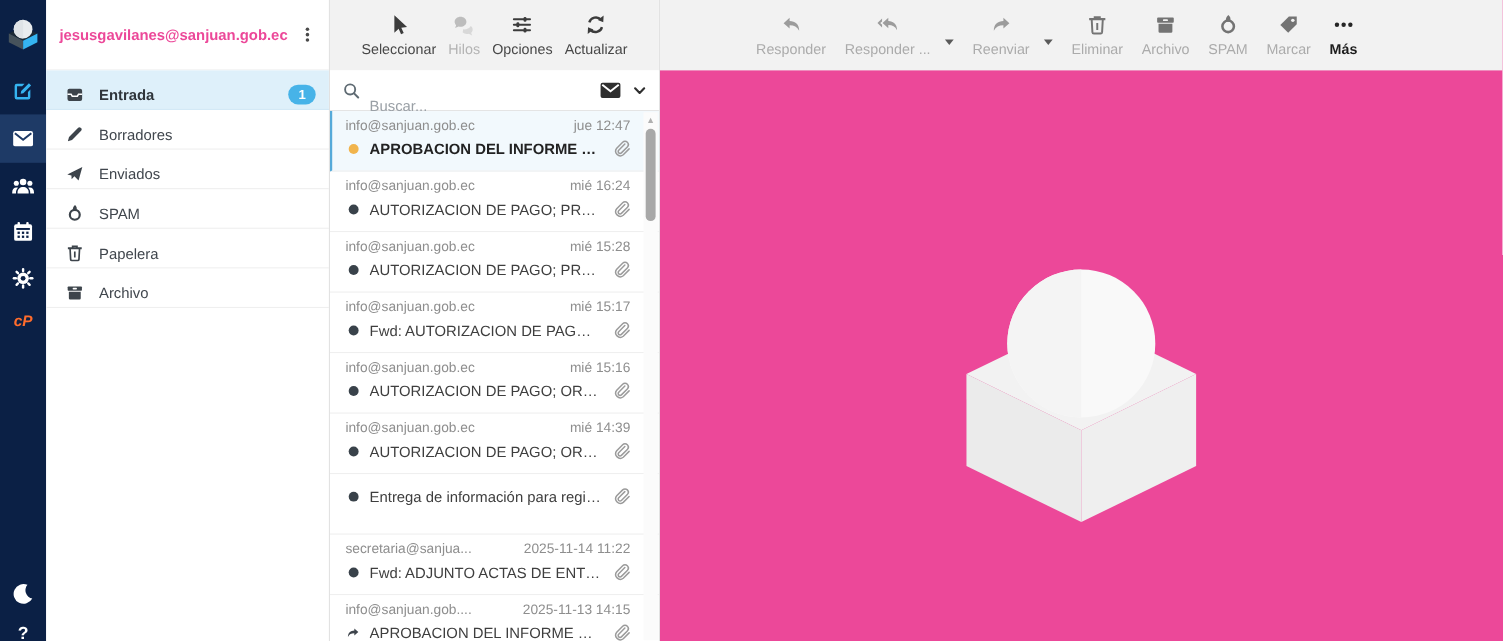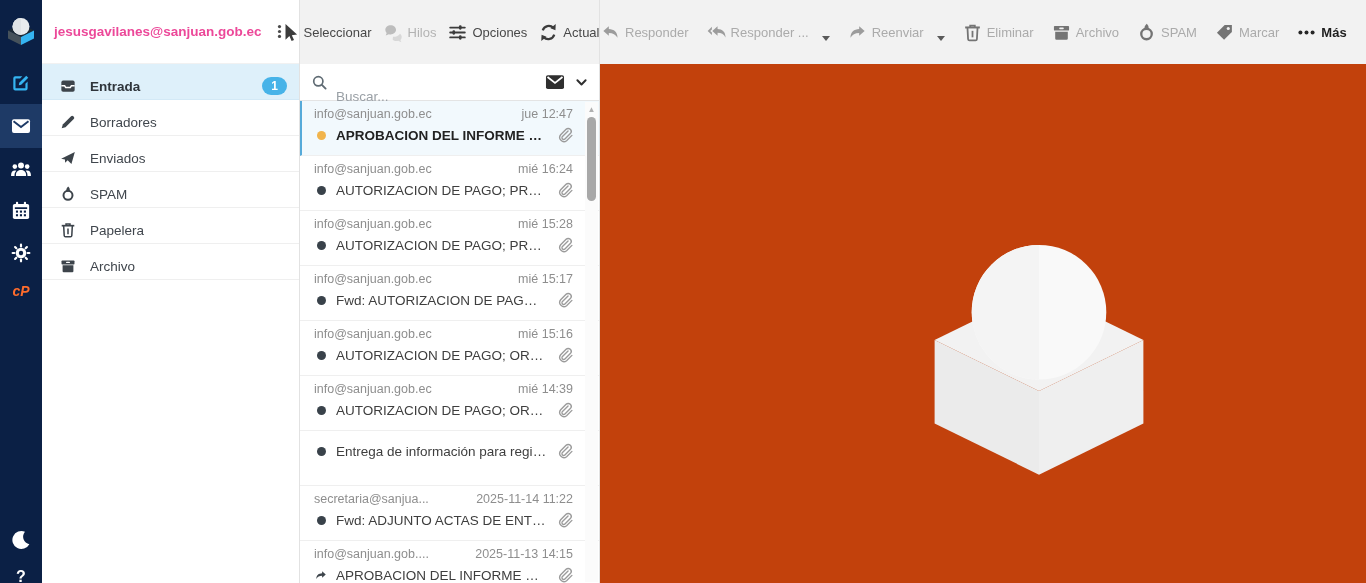--- a/index.html
+++ b/index.html
@@ -37,21 +37,21 @@
   .folder.active { background:#def0fa; border-bottom:1px solid #d3e9f6; }
   .folder.active .f-label { font-weight:bold; color:#2f353b; }
   .f-badge { background:#47b3e8; color:#fff; font-size:12px; font-weight:bold;
     border-radius:10px; padding:2px 9px; }
 
   
   .list-col { width:300px; flex:none; display:flex; flex-direction:column; border-right:1px solid #e2e2e2; background:#fff; }
   .toolbar { height:64px; flex:none; background:#f2f2f2; display:flex; align-items:center; }
   .toolbar .tb-ic { --hole:#f2f2f2; }
   .lt { justify-content:center; gap:11px; padding:0 4px; }
-  .tb { background:none; border:none; display:flex; flex-direction:row; align-items:center; gap:4px; cursor:pointer; }
+  .tb { background:none; border:none; display:flex; flex-direction:column; align-items:center; gap:4px; cursor:pointer; }
   .tb-ic { display:flex; color:#3c3c3c; }
   .tb-ic svg { width:21px; height:21px; }
   .tb-lb { font-size:13px; color:#484848; white-space:nowrap; }
   .tb.dis .tb-ic { color:#bdbdbd; }
   .tb.dis .tb-lb { color:#b3b3b3; }
   .tb-caret { width:0; height:0; border-left:4.5px solid transparent; border-right:4.5px solid transparent;
     border-top:5px solid #5a5a5a; align-self:center; margin:12px 0 0 -4px; cursor:pointer; }
 
   .searchbar { height:37px; flex:none; background:#fff; border-bottom:1px solid #e4e4e4;
     display:flex; align-items:center; gap:8px; padding:0 10px 0 11px; }
@@ -79,21 +79,21 @@
   .m-subj { flex:1; font-size:13.5px; color:#3e3e3e; white-space:nowrap; overflow:hidden; text-overflow:ellipsis; }
   .msg.unread .m-subj { font-weight:bold; color:#222; }
   .m-clip { flex:none; color:#9b9b9b; display:flex; }
   .m-clip svg { width:18px; height:18px; }
 
   .v-scroll { position:absolute; top:1px; right:1px; bottom:1px; width:13px; background:#fbfbfb; }
   .v-scroll .arr { position:absolute; top:3px; left:0; width:13px; text-align:center; font-size:8px; color:#b0b0b0; }
   .v-scroll .thumb { position:absolute; top:15px; left:2px; width:9px; height:84px; background:#a8a8a8; border-radius:5px; }
 
   
-  .content-col { flex:1; display:flex; flex-direction:column; background:#c2410c; }
+  .content-col { flex:1; display:flex; flex-direction:column; background:#ec4899; }
   .ct { justify-content:flex-end; gap:17px; padding-right:132px; }
   .ct .tb.dis .tb-ic { color:#9c9c9c; }
   .ct .tb.dis .tb-lb { color:#ababab; }
   .ct .tb.g2.dis .tb-ic { color:#747474; }
   .ct .tb.more .tb-ic { color:#262626; }
   .ct .tb.more .tb-lb { color:#1e1e1e; font-weight:600; }
   .content-body { flex:1; position:relative; }
   .watermark { position:absolute; left:50%; top:50%; transform:translate(-50%,-50%) translateY(30px); width:232px; }
 </style>
 </head>

